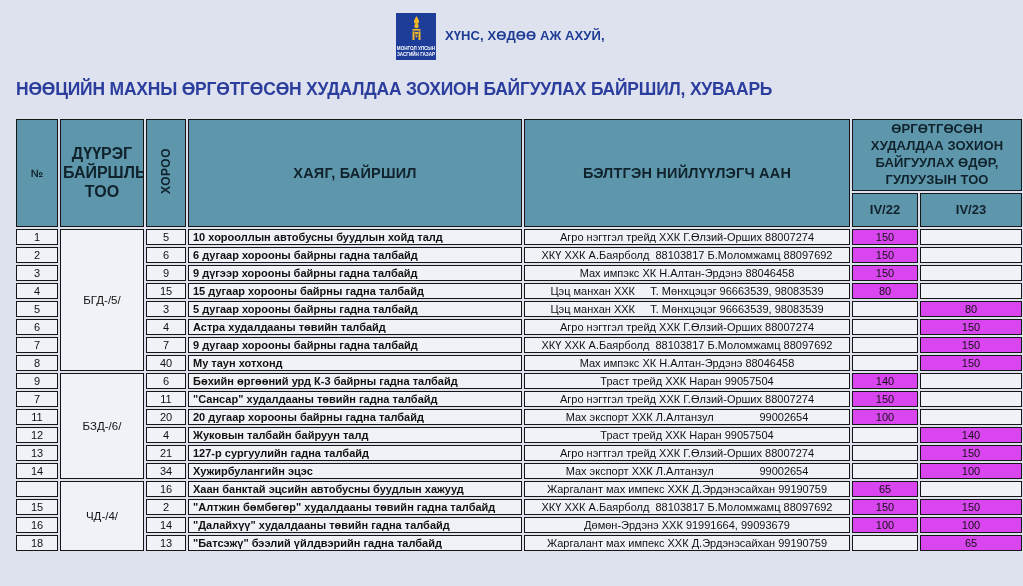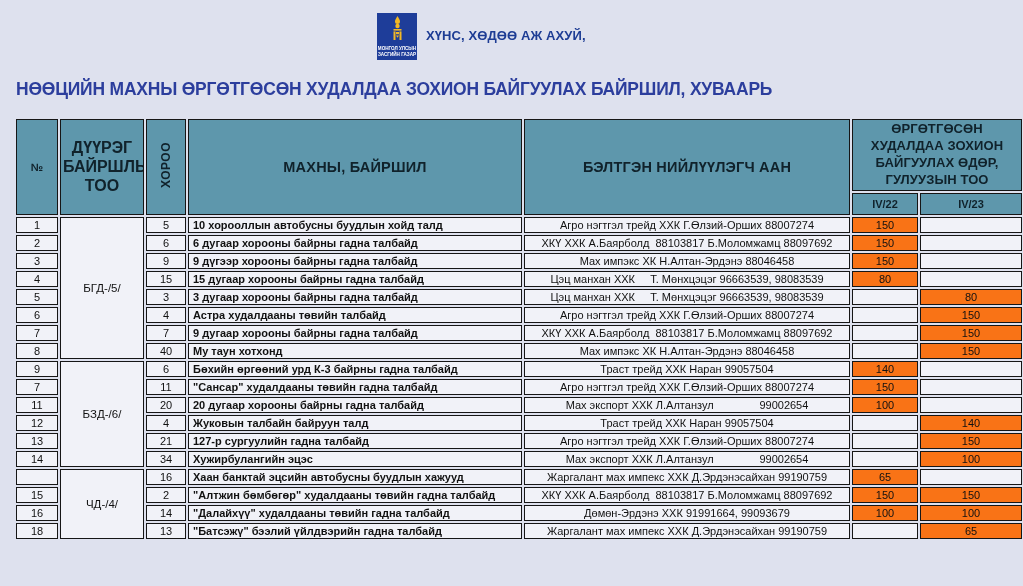--- a/index.html
+++ b/index.html
@@ -4,21 +4,21 @@
 <style>
   * { margin:0; padding:0; box-sizing:border-box; }
   html,body { width:1023px; height:586px; }
   .page {
     position:relative; width:1023px; height:586px;
     background:#dee1ee;
     font-family:"Liberation Sans", sans-serif;
     overflow:hidden;
   }
   
-  .gov-header { position:absolute; top:13px; left:377px; display:flex; align-items:center; gap:9px; }
+  .gov-header { position:absolute; top:13px; left:396px; display:flex; align-items:center; gap:9px; }
   .logo {
     width:40px; height:47px; background:#1e3d99;
     display:flex; flex-direction:column; align-items:center; justify-content:flex-start;
     padding-top:3px; flex:0 0 auto;
   }
   .logo-text { color:#ffffff; font-size:4.6px; font-weight:bold; text-align:center; line-height:1.35; margin-top:2px; }
   .ministry { color:#1d3c94; font-weight:bold; font-size:13px; line-height:1.3; letter-spacing:0.1px; }
   
   .title {
     position:absolute; top:79px; left:16px;
@@ -38,33 +38,33 @@
     text-align:center; vertical-align:middle; padding:1px 2px;
   }
   .th-no   { font-size:11px; }
   .th-district { font-size:16px; line-height:1.2; }
   .th-khoroo span {
     display:inline-block; writing-mode:vertical-rl; transform:rotate(180deg);
     font-size:12px; letter-spacing:0.5px;
   }
   .th-big  { font-size:14.5px; letter-spacing:0.2px; }
   .th-sched { font-size:13px; line-height:1.3; letter-spacing:0.1px; }
-  .th-date { font-size:11px; height:22px; }
+  .th-date { font-size:13px; height:34px; }
   tr.hdr1 th { height:47px; }
   td {
     background:#f1f2f8; font-size:11px; color:#111;
     height:16px; padding:0 4px; vertical-align:middle;
     white-space:nowrap;
   }
   td.num  { text-align:center; padding:0 1px; }
   td.group{ text-align:center; font-size:11.5px; }
   td.addr { text-align:left;font-weight:bold; }
   td.sup  { text-align:center; white-space:pre; }
   td.val  { text-align:center; }
-  td.val.filled { background:#f97316; }
+  td.val.filled { background:#d946ef; }
 </style>
 </head>
 <body>
 
 <div class="page">
 
   <div class="gov-header">
     <div class="logo">
       <span>
         <svg width="15" height="24" viewBox="0 0 15 24">
@@ -99,21 +99,21 @@
       <col style="width:334px">
         <col style="width:326px">
         <col style="width:66px">
         <col style="width:102px">
     </colgroup>
     <thead>
       <tr class="hdr1">
         <th class="th-no" rowspan="2">№</th>
         <th class="th-district" rowspan="2">ДҮҮРЭГ БАЙРШЛЫН ТОО</th>
         <th class="th-khoroo" rowspan="2"><span>ХОРОО</span></th>
-        <th class="th-big" rowspan="2">МАХНЫ, БАЙРШИЛ</th>
+        <th class="th-big" rowspan="2">ХАЯГ, БАЙРШИЛ</th>
         <th class="th-big" rowspan="2">БЭЛТГЭН НИЙЛҮҮЛЭГЧ ААН</th>
         <th class="th-sched" colspan="2">ӨРГӨТГӨСӨН ХУДАЛДАА ЗОХИОН БАЙГУУЛАХ ӨДӨР, ГУЛУУЗЫН ТОО</th>
       </tr>
       <tr>
         <th class="th-date">IV/22</th>
         <th class="th-date">IV/23</th>
       </tr>
     </thead>
     <tbody>
       <tr>
@@ -145,21 +145,21 @@
         <td class="num">4</td>
         <td class="num">15</td>
         <td class="addr">15 дугаар хорооны байрны гадна талбайд</td>
         <td class="sup">Цэц манхан ХХК     Т. Мөнхцэцэг 96663539, 98083539</td>
         <td class="val filled">80</td>
         <td class="val"></td>
       </tr>
       <tr>
         <td class="num">5</td>
         <td class="num">3</td>
-        <td class="addr">3 дугаар хорооны байрны гадна талбайд</td>
+        <td class="addr">5 дугаар хорооны байрны гадна талбайд</td>
         <td class="sup">Цэц манхан ХХК     Т. Мөнхцэцэг 96663539, 98083539</td>
         <td class="val"></td>
         <td class="val filled">80</td>
       </tr>
       <tr>
         <td class="num">6</td>
         <td class="num">4</td>
         <td class="addr">Астра худалдааны төвийн талбайд</td>
         <td class="sup">Агро нэгтгэл трейд ХХК Г.Өлзий-Орших 88007274</td>
         <td class="val"></td>

